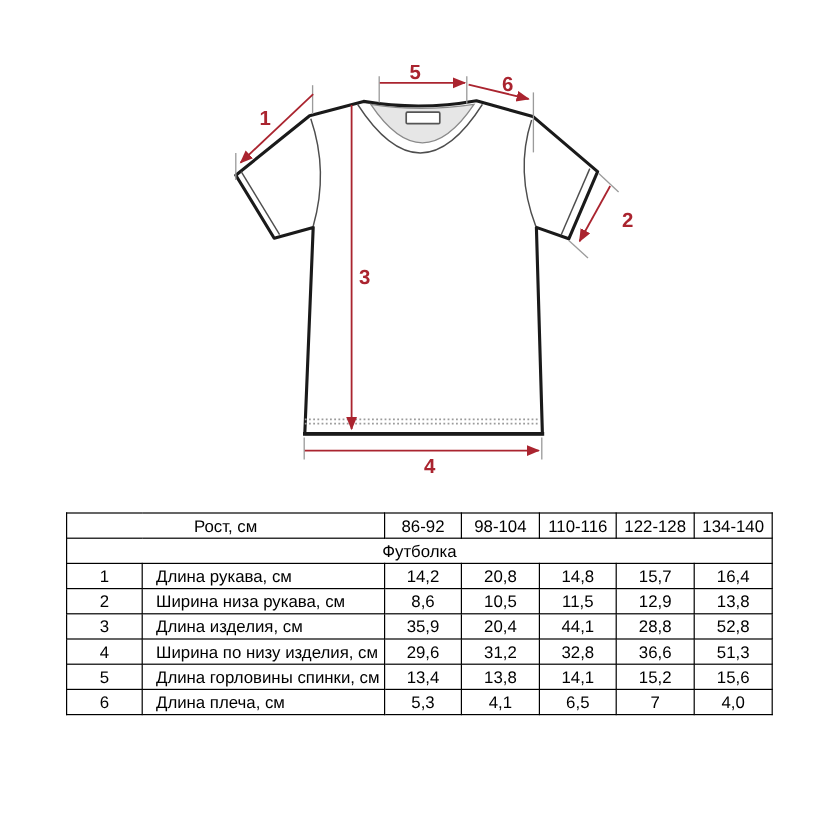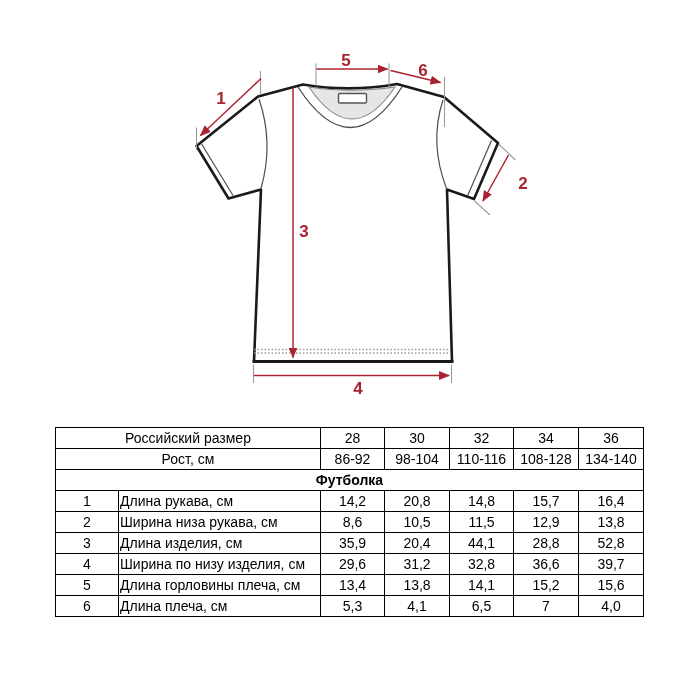--- a/index.html
+++ b/index.html
@@ -2,22 +2,22 @@
 <html><head>
 <meta charset="utf-8">
 <style>
   html,body{margin:0;padding:0;background:#fff;}
   body{width:700px;height:700px;font-family:"Liberation Sans",sans-serif;}
   .stage{position:relative;width:700px;height:700px;background:#fff;overflow:hidden;}
   svg.diagram{position:absolute;left:0;top:0;}
   svg text.callout{font-family:"Liberation Sans",sans-serif;font-weight:bold;font-size:17px;fill:#aa242f;text-anchor:middle;}
   table.size{position:absolute;left:55px;top:427px;width:588px;border-collapse:collapse;table-layout:fixed;font-size:14px;color:#000;}
   table.size td{border:1.5px solid #000;height:20px;padding:0 2px;text-align:center;vertical-align:middle;white-space:nowrap;overflow:hidden;}
-  table.size td.lbl{text-align:left;padding-left:1px;}
-  table.size tr.section td{font-weight:bold;}
+  table.size td.lbl{text-align:left;padding-left:11px;}
+  table.size tr.section td{font-weight:normal;}
 </style>
 </head>
 <body>
 
 <div class="stage">
 
   <svg class="diagram" width="700" height="430" viewBox="0 0 700 430">
     <defs>
       <marker id="arr" markerUnits="userSpaceOnUse" markerWidth="12" markerHeight="10" refX="10" refY="4.5" orient="auto">
         <path d="M0,0 L11,4.5 L0,9 Z" fill="#aa242f"></path>
@@ -72,33 +72,25 @@
       <col style="width:63px">
         <col style="width:202px">
         <col style="width:64px">
       <col style="width:65px">
         <col style="width:64px">
         <col style="width:65px">
         <col style="width:65px">
     </colgroup>
     <tbody>
       <tr>
-        <td colspan="2">Российский размер</td>
-        <td>28</td>
-        <td>30</td>
-        <td>32</td>
-        <td>34</td>
-        <td>36</td>
-      </tr>
-      <tr>
         <td colspan="2">Рост, см</td>
         <td>86-92</td>
         <td>98-104</td>
         <td>110-116</td>
-        <td>108-128</td>
+        <td>122-128</td>
         <td>134-140</td>
       </tr>
       <tr class="section">
         <td colspan="7">Футболка</td>
       </tr>
       <tr>
         <td>1</td>
         <td class="lbl">Длина рукава, см</td>
         <td>14,2</td>
         <td>20,8</td>
@@ -124,25 +116,25 @@
         <td>28,8</td>
         <td>52,8</td>
       </tr>
       <tr>
         <td>4</td>
         <td class="lbl">Ширина по низу изделия, см</td>
         <td>29,6</td>
         <td>31,2</td>
         <td>32,8</td>
         <td>36,6</td>
-        <td>39,7</td>
+        <td>51,3</td>
       </tr>
       <tr>
         <td>5</td>
-        <td class="lbl">Длина горловины плеча, см</td>
+        <td class="lbl">Длина горловины спинки, см</td>
         <td>13,4</td>
         <td>13,8</td>
         <td>14,1</td>
         <td>15,2</td>
         <td>15,6</td>
       </tr>
       <tr>
         <td>6</td>
         <td class="lbl">Длина плеча, см</td>
         <td>5,3</td>

